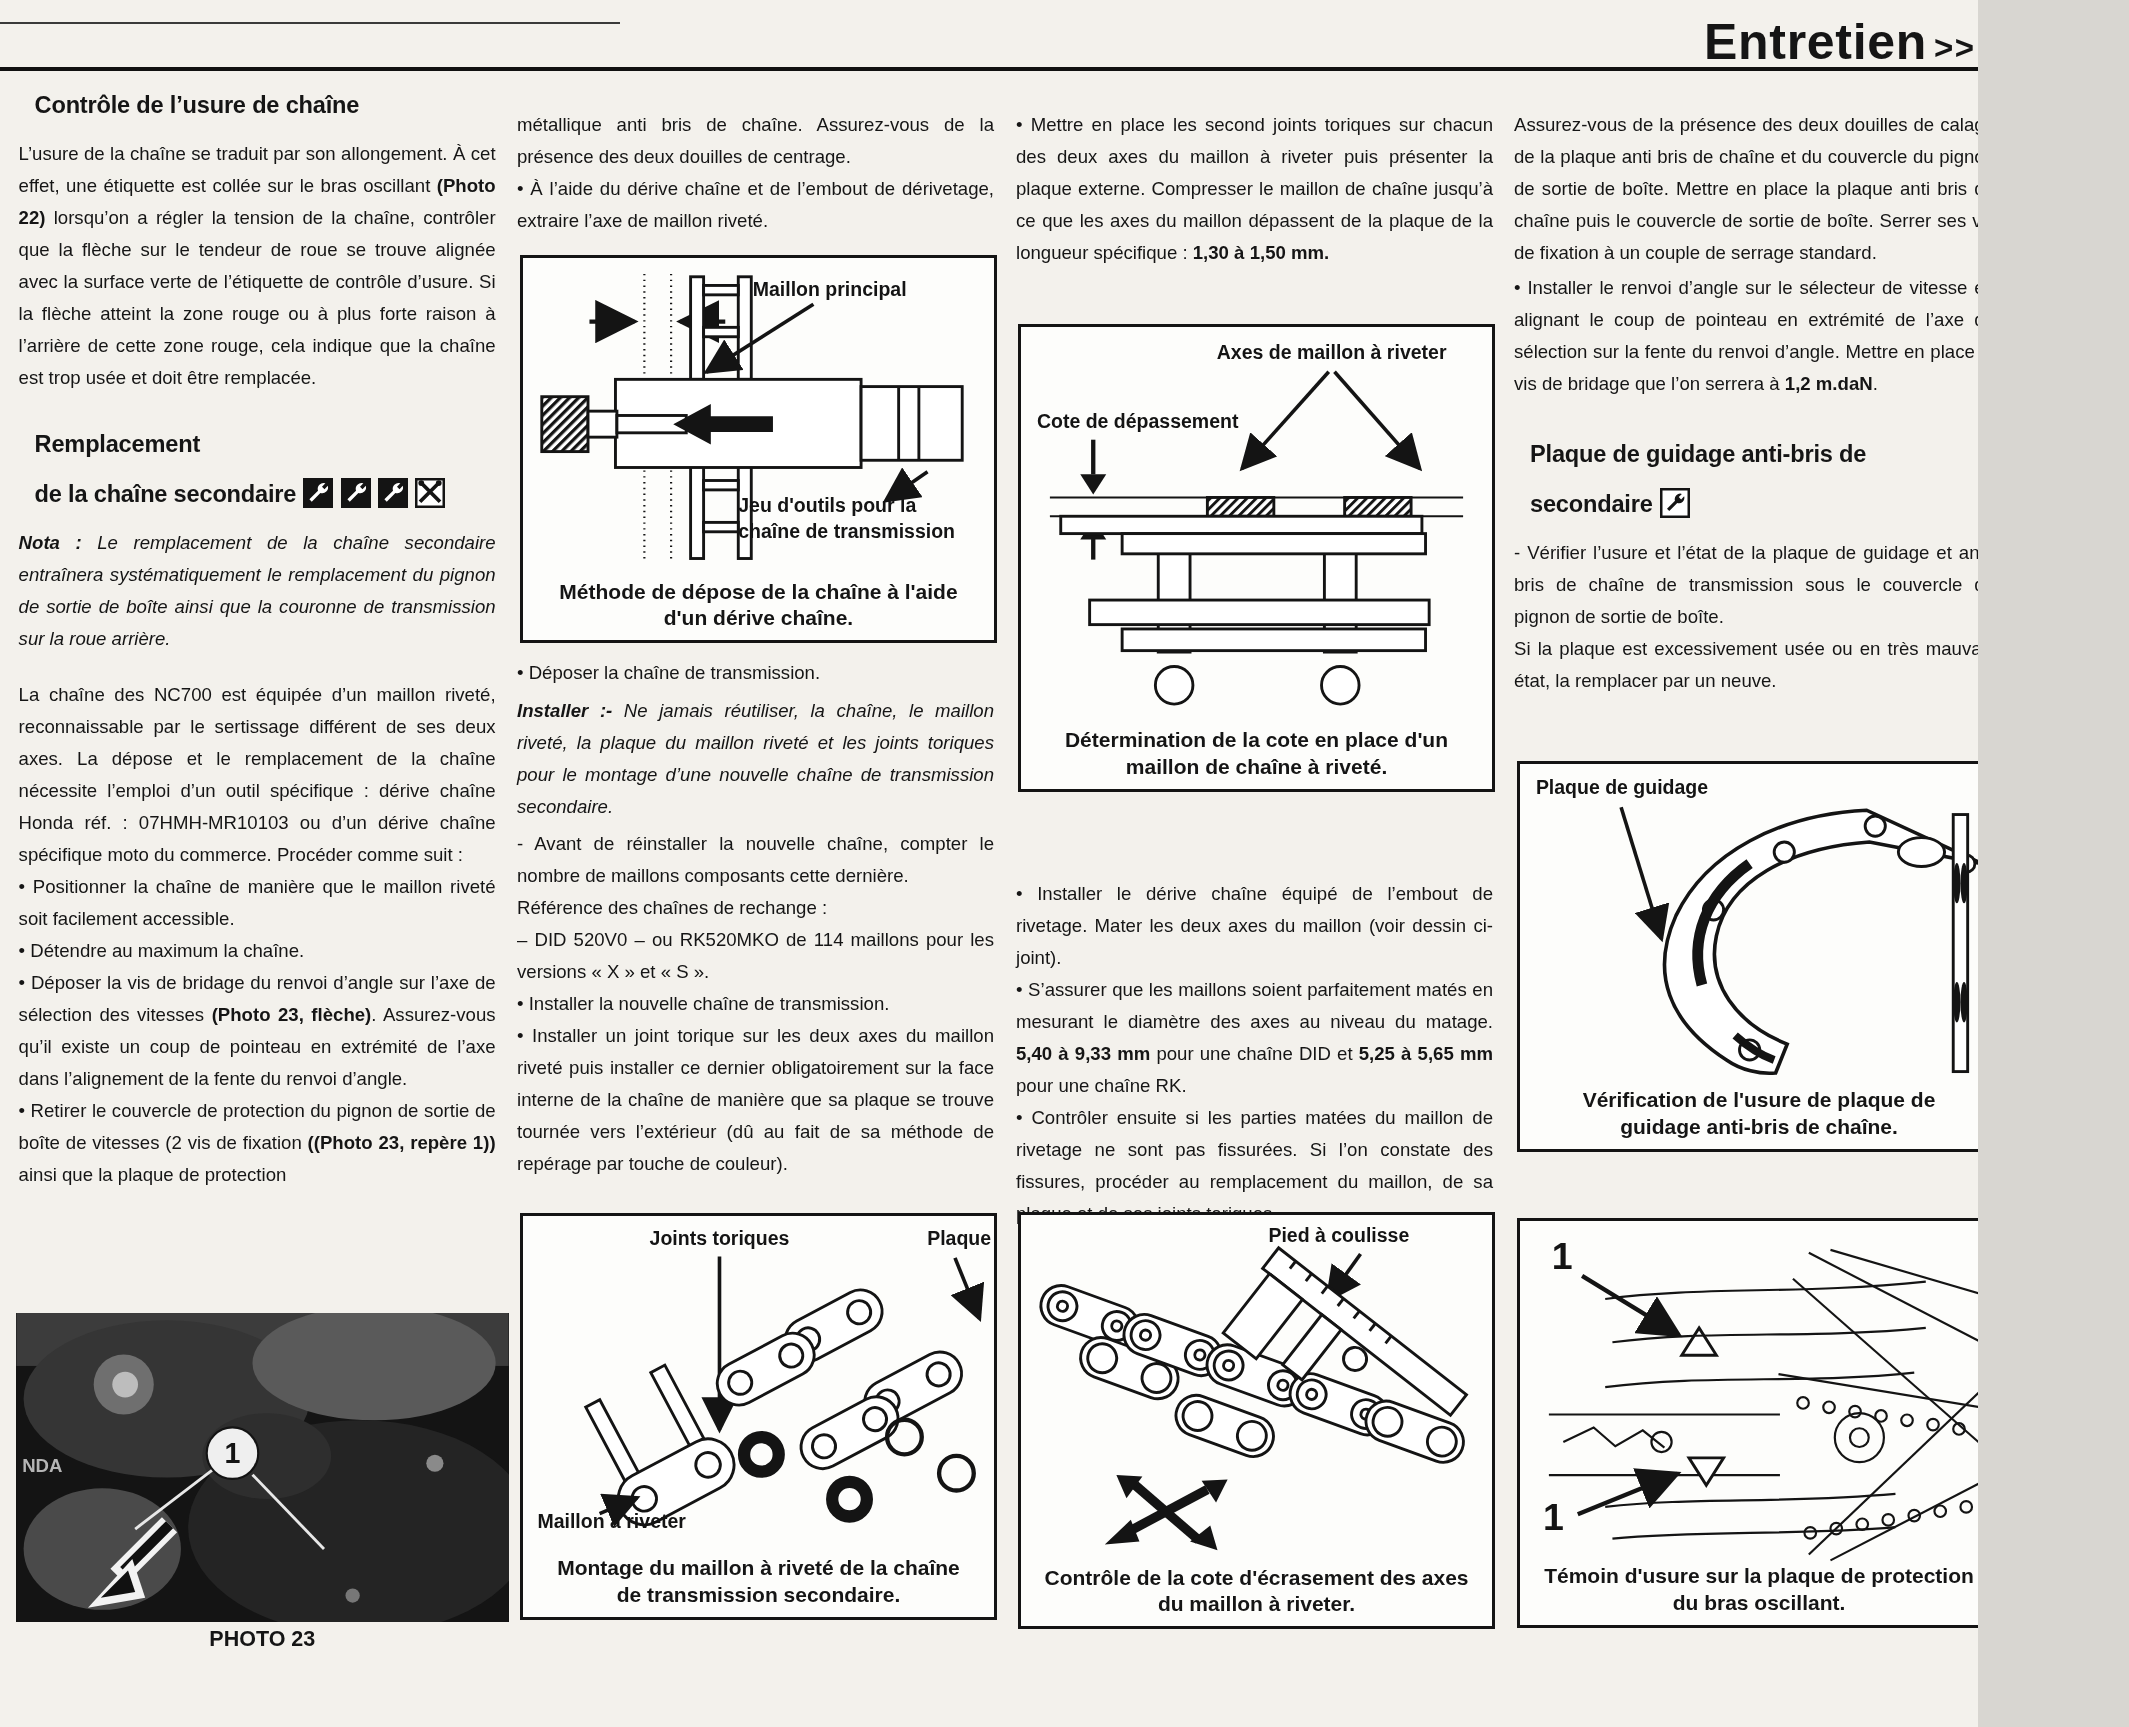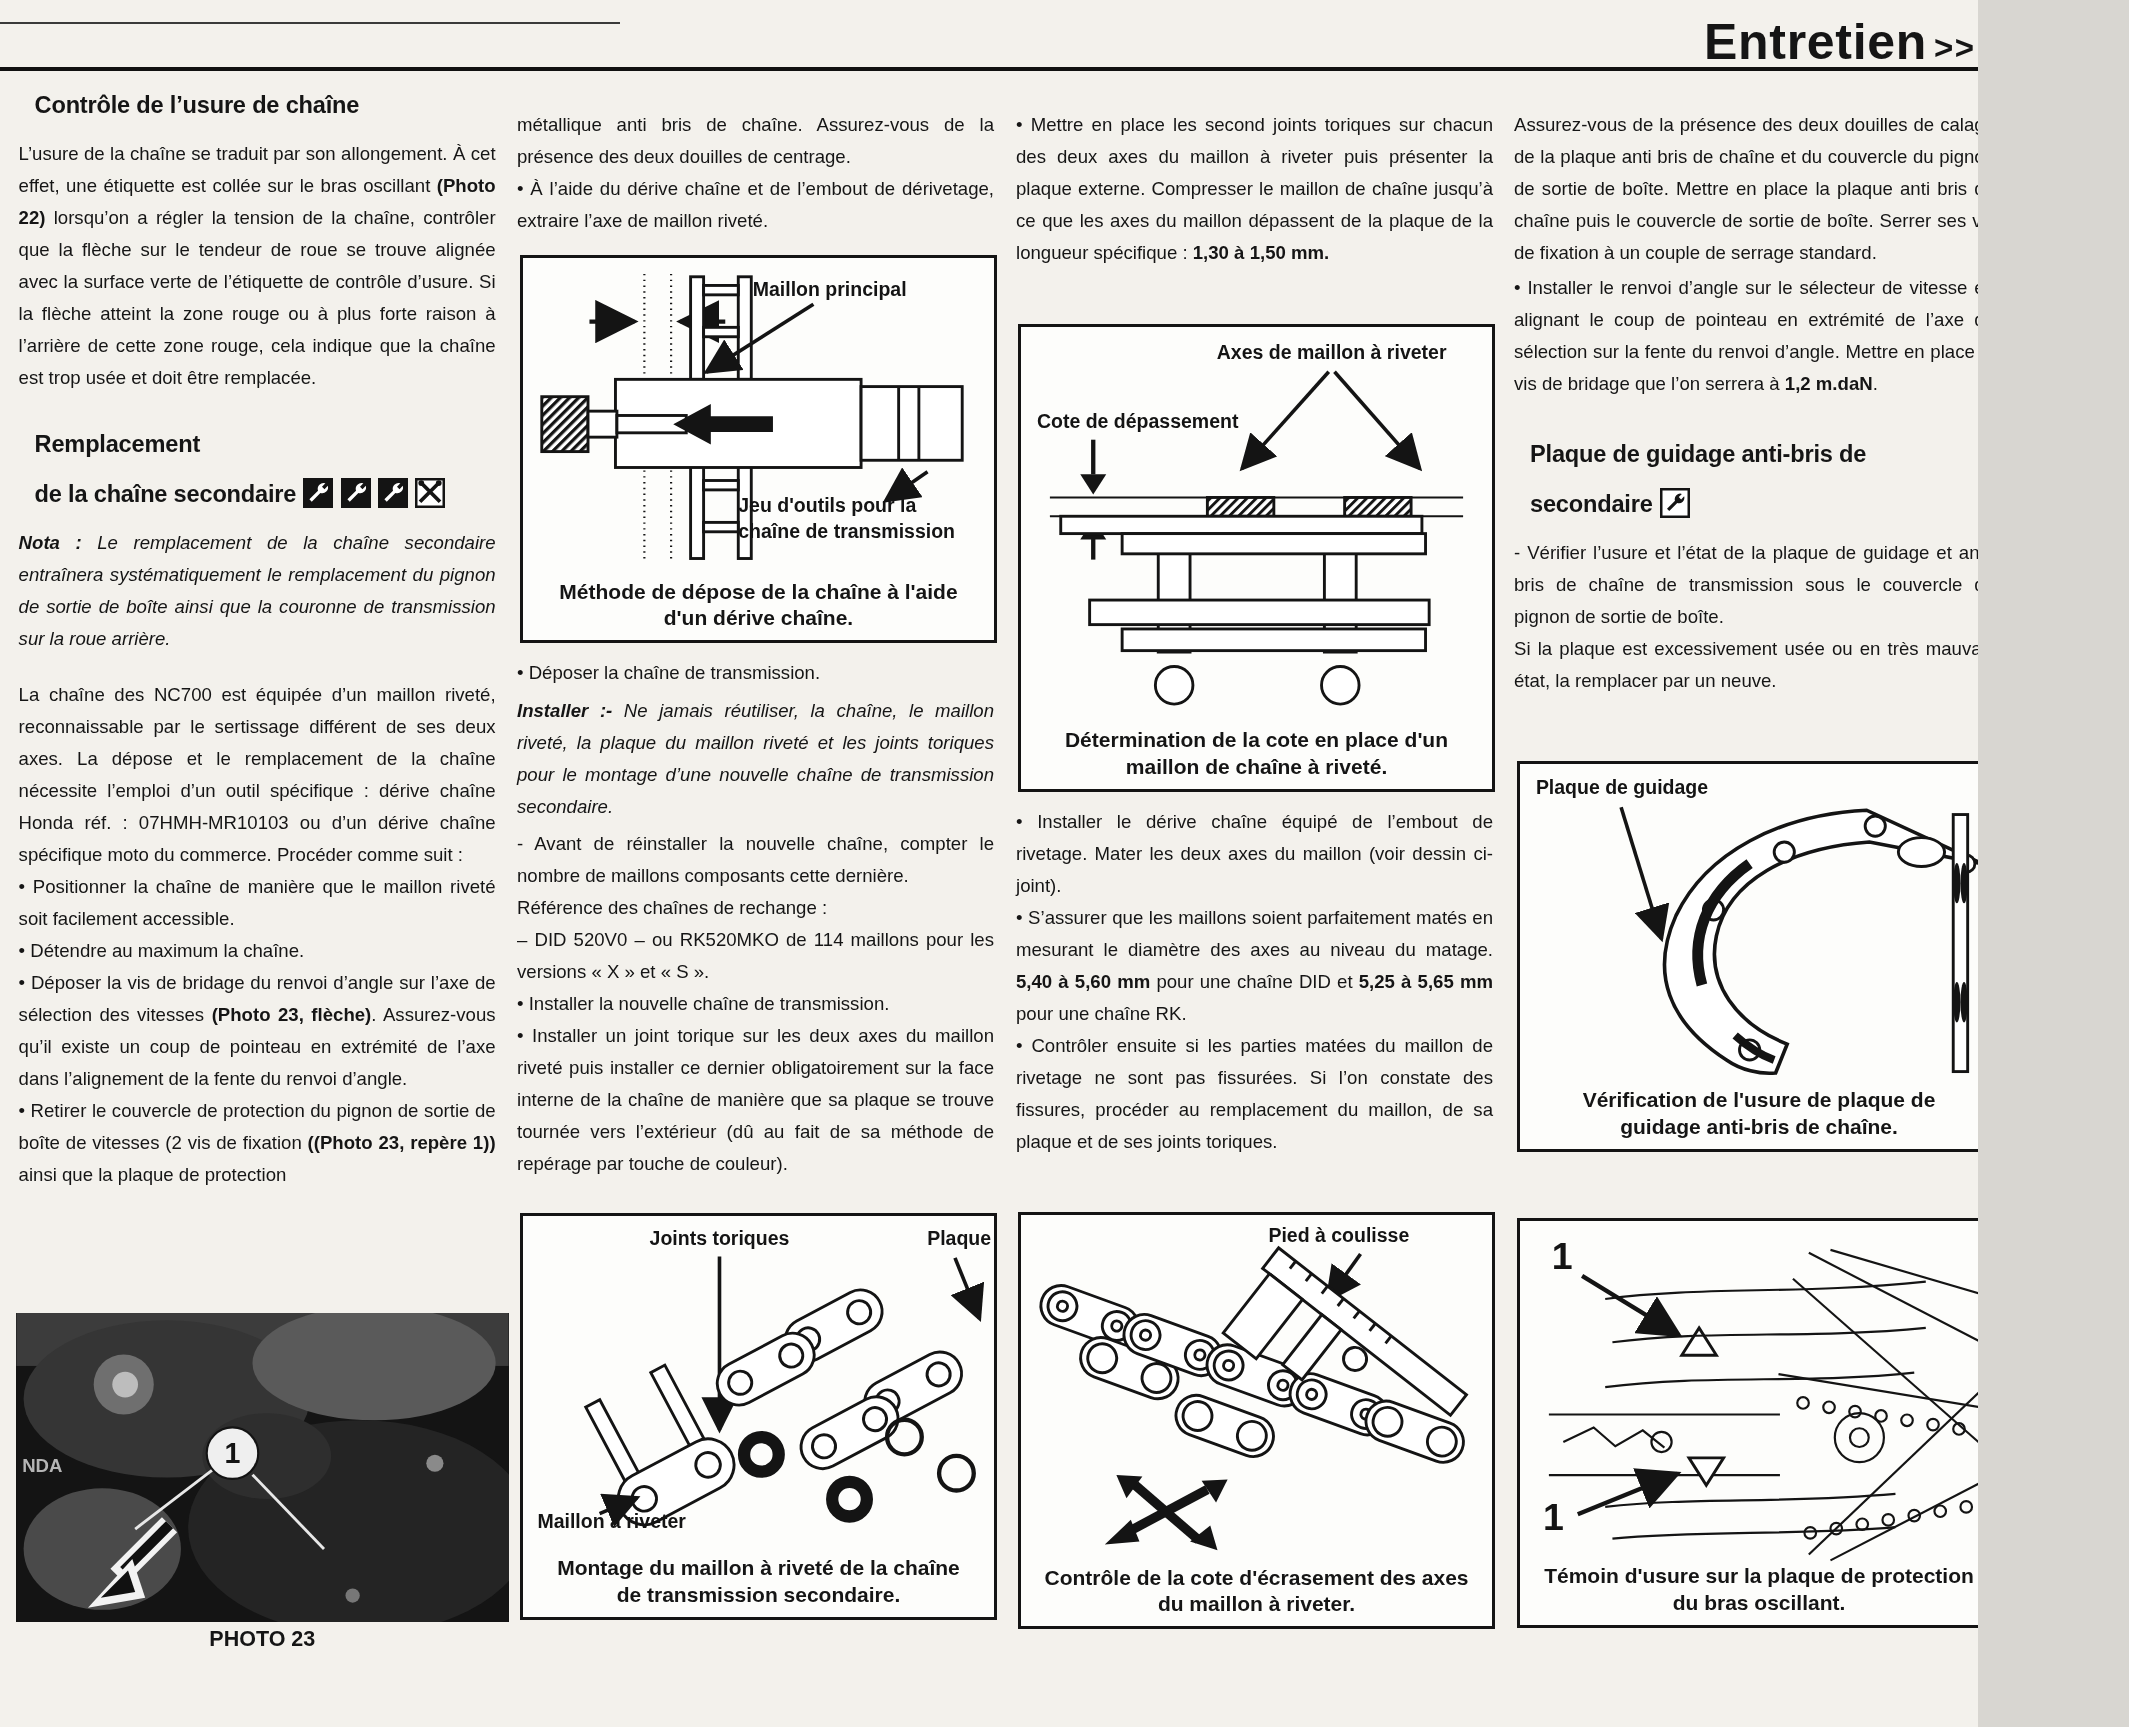--- a/index.html
+++ b/index.html
@@ -92,23 +92,23 @@
       <p class="note" style="margin-top: 5.7px;"><span style="font-weight: 700; font-style: italic;">Installer :-</span><span style="font-style: italic;">  Ne jamais réutiliser, la chaîne, le maillon riveté, la plaque du maillon riveté et les joints toriques pour le montage d’une nouvelle chaîne de transmission secondaire.</span></p>
       <p style="margin-top: 5.7px;"><span>- Avant de réinstaller la nouvelle chaîne, compter le nombre de maillons composants cette dernière.</span></p>
       <p><span>Référence des chaînes de rechange :</span></p>
       <p><span>– DID 520V0 – ou RK520MKO de 114 maillons pour les versions « X » et « S ».</span></p>
       <p><span>• Installer la nouvelle chaîne de transmission.</span></p>
       <p><span>• Installer un joint torique sur les deux axes du maillon riveté puis installer ce dernier obligatoirement sur la face interne de la chaîne de manière que sa plaque se trouve tournée vers l’extérieur (dû au fait de sa méthode de repérage par touche de couleur).</span></p>
     </div>
   <div class="colseg" style="left:1016px;top:109px;">
       <p><span>• Mettre en place les second joints toriques sur chacun des deux axes du maillon à riveter puis présenter la plaque externe. Compresser le maillon de chaîne jusqu’à ce que les axes du maillon dépassent de la plaque de la longueur spécifique : </span><span style="font-weight: 700;">1,30 à 1,50 mm.</span></p>
     </div>
-  <div class="colseg" style="left:1016px;top:806px;">
+  <div class="colseg" style="left:1016px;top:878px;">
       <p><span>• Installer le dérive chaîne équipé de l’embout de rivetage. Mater les deux axes du maillon (voir dessin ci-joint).</span></p>
-      <p><span>• S’assurer que les maillons soient parfaitement matés en mesurant le diamètre des axes au niveau du matage. </span><span style="font-weight: 700;">5,40 à 5,60 mm</span><span> pour une chaîne DID et </span><span style="font-weight: 700;">5,25 à 5,65 mm</span><span> pour une chaîne RK.</span></p>
+      <p><span>• S’assurer que les maillons soient parfaitement matés en mesurant le diamètre des axes au niveau du matage. </span><span style="font-weight: 700;">5,40 à 9,33 mm</span><span> pour une chaîne DID et </span><span style="font-weight: 700;">5,25 à 5,65 mm</span><span> pour une chaîne RK.</span></p>
       <p><span>• Contrôler ensuite si les parties matées du maillon de rivetage ne sont pas fissurées. Si l’on constate des fissures, procéder au remplacement du maillon, de sa plaque et de ses joints toriques.</span></p>
     </div>
   <div class="colseg" style="left:1514px;top:109px;width:481px;">
       <p><span>Assurez-vous de la présence des deux douilles de calage de la plaque anti bris de chaîne et du couvercle du pignon de sortie de boîte. Mettre en place la plaque anti bris de chaîne puis le couvercle de sortie de boîte. Serrer ses vis de fixation à un couple de serrage standard.</span></p>
       <p style="margin-top: 2.9px;"><span>• Installer le renvoi d’angle sur le sélecteur de vitesse en alignant le coup de pointeau en extrémité de l’axe de sélection sur la fente du renvoi d’angle. Mettre en place la vis de bridage que l’on serrera à </span><span style="font-weight: 700;">1,2 m.daN</span><span>.</span></p>
       <h3 style="margin-top: 37px;"><span>Plaque de guidage anti-bris de</span></h3>
       <h3><span>secondaire</span><span class="hicon"><svg viewBox="0 0 24 24">
             <rect x="1" y="1" width="22" height="22" fill="#fff" stroke="#141414" stroke-width="2"></rect>
             <path d="M19.3 6.5a4.4 4.4 0 0 1-5.5 5.5L7.4 18.4 5.6 16.6l6.4-6.4a4.4 4.4 0 0 1 5.5-5.5l-2.5 2.5 1.9 1.9 2.4-2.6z" fill="#141414"></path>
           </svg></span></h3>

